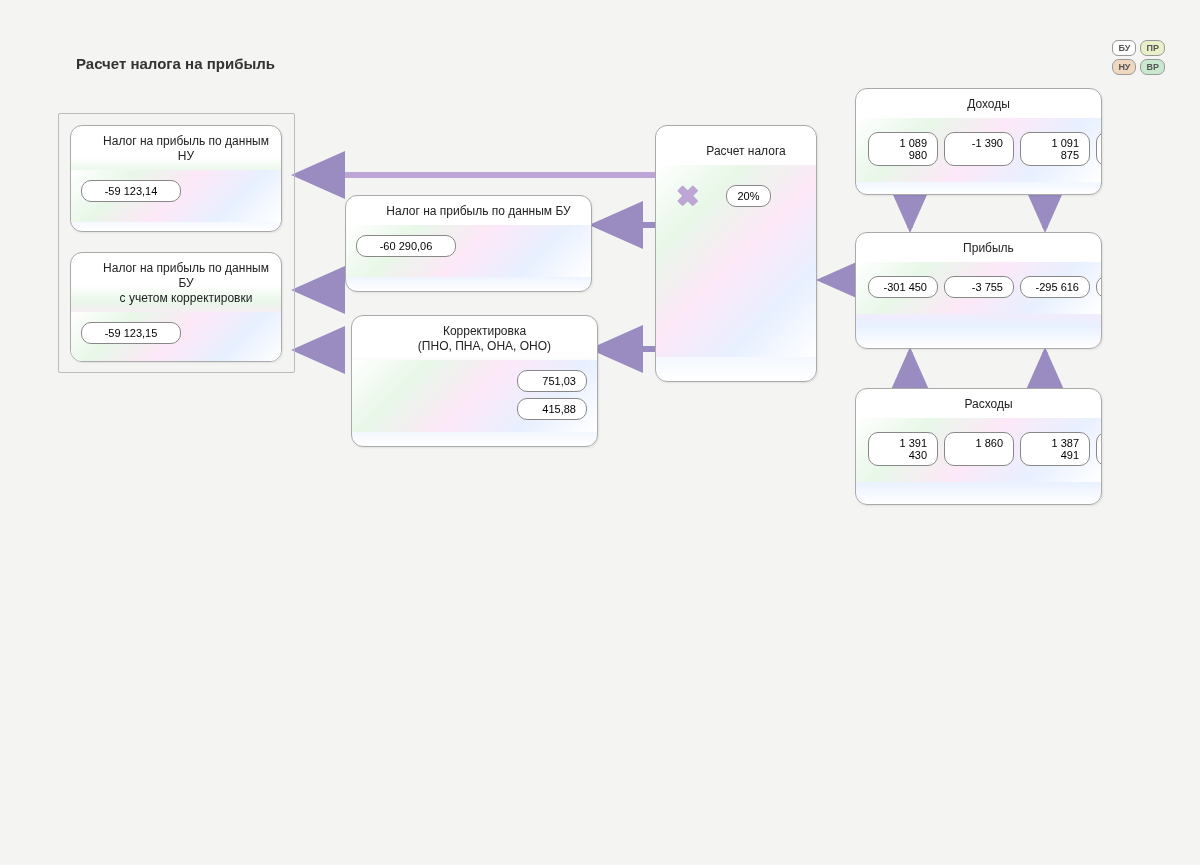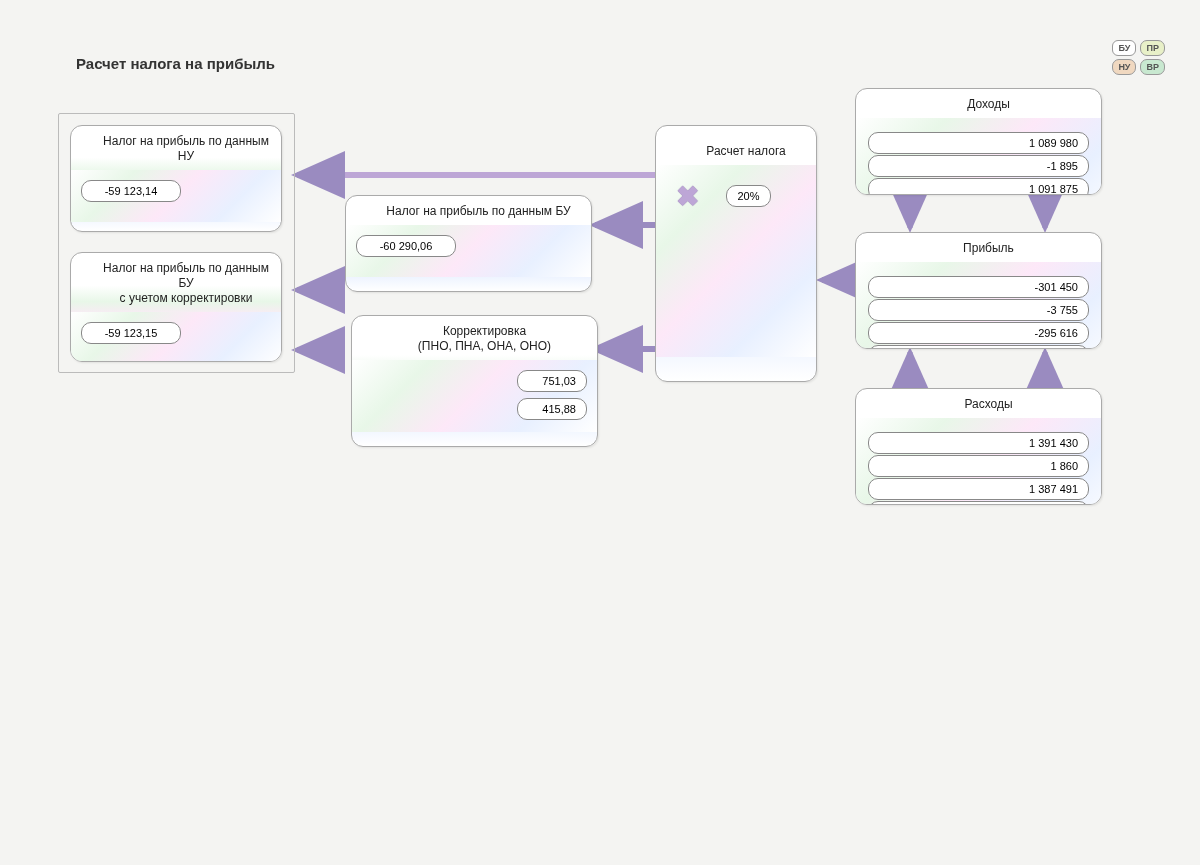--- a/index.html
+++ b/index.html
@@ -86,22 +86,22 @@
     min-width:70px;
     text-align:right;
     color:#000;
     box-sizing:border-box;
   }
   .pill.empty{color:transparent;}
   .pill.wide{min-width:100px;}
   
   .grid22{
     display:grid;
-    grid-template-columns:1fr;
-    gap:1px 6px;
+    grid-template-columns:1fr 1fr 1fr 1fr;
+    gap:18px 6px;
     padding:4px 2px;
   }
   .stack{
     display:flex;flex-direction:column;gap:6px;align-items:flex-end;
   }
   
   .left-pill{padding:4px 2px;}
   
   .mult{
     position:absolute;
@@ -199,21 +199,21 @@
       <span class="mult" style="left:20px;top:18px;">✖</span>
       <span class="pill" style="position:absolute;left:70px;top:20px;min-width:45px;text-align:center;">20%</span>
     </div>
   </div>
 
   <div class="card rainbow" style="left:855px;top:88px;width:245px;height:105px;">
     <div class="header">Доходы</div>
     <div class="body">
       <div class="grid22">
         <span class="pill">1 089 980</span>
-        <span class="pill">-1 895</span>
+        <span class="pill">-1 390</span>
         <span class="pill">1 091 875</span>
         <span class="pill empty">&nbsp;</span>
       </div>
     </div>
   </div>
 
   <div class="card rainbow" style="left:855px;top:232px;width:245px;height:115px;">
     <div class="header">Прибыль</div>
     <div class="body">
       <div class="grid22">

